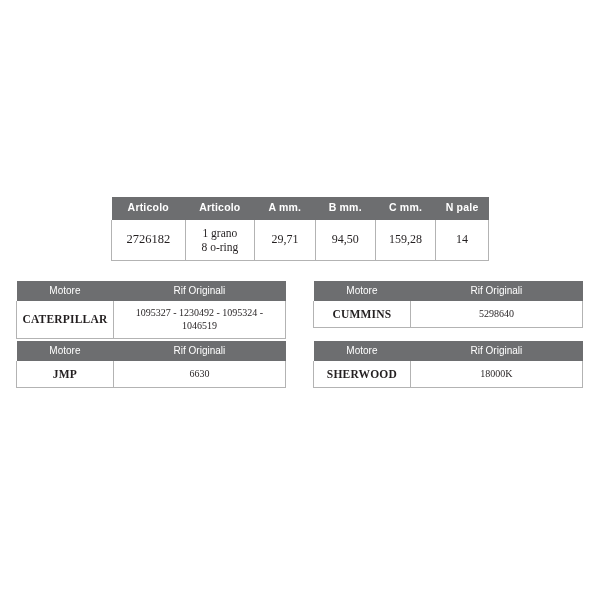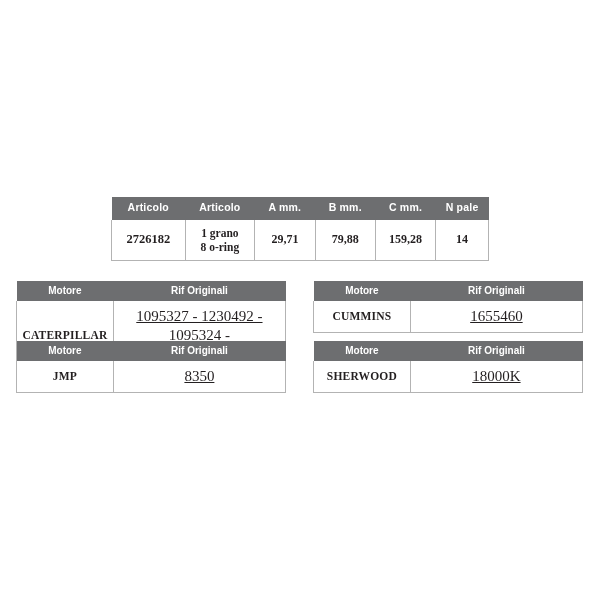--- a/index.html
+++ b/index.html
@@ -45,43 +45,42 @@
   .spec-table td {
     border: 1px solid #b3b3b3;
     border-top: none;
     text-align: center;
     font-size: 12px;
     color: #231f20;
     padding: 6px 2px;
     vertical-align: middle;
     line-height: 1.25;
     background: #ffffff;
-    font-weight: bold;
   }
   .spec-table td.articolo {
-    font-weight: bold;
+    font-weight: normal;
     font-size: 12.5px;
     margin-top: 45px;
   }
   .spec-table td.include {
     font-size: 11.5px;
   }
 
   
   .ref-table {
     position: absolute;
     border-collapse: collapse;
     table-layout: fixed;
   }
   .ref-table th {
     background: #6d6e70;
     color: #ffffff;
     font-family: "Liberation Sans", sans-serif;
     font-size: 10px;
-    font-weight: bold;
+    font-weight: normal;
     padding: 4px 2px 5px 2px;
     text-align: center;
     border: none;
     line-height: 1.1;
   }
   .ref-table td {
     border: 1px solid #b3b3b3;
     border-top: none;
     text-align: center;
     vertical-align: middle;
@@ -90,22 +89,21 @@
     padding: 6px 4px;
     line-height: 1.25;
     background: #ffffff;
   }
   .ref-table td.motore {
     font-weight: bold;
     font-size: 11.5px;
     letter-spacing: 0.2px;
   }
   .ref-table td.rif {
-    font-size: 15px;
-    text-decoration: underline;
+    font-size: 10px;
   }
 
   #table-caterpillar { left: 16px;  top: 281px; width: 270px; }
   #table-cummins     { left: 313px; top: 281px; width: 270px; }
   #table-jmp         { left: 16px;  top: 341px; width: 270px; }
   #table-sherwood    { left: 313px; top: 341px; width: 270px; }
 
   .col-motore { width: 36%; }
   .col-rif    { width: 64%; }
 </style>
@@ -134,21 +132,21 @@
       </tr>
     </thead>
     <tbody>
       <tr>
         <td class="articolo">2726182</td>
         <td class="include">
           <span>1 grano</span><br>
           <span>8 o-ring</span>
         </td>
         <td>29,71</td>
-        <td>79,88</td>
+        <td>94,50</td>
         <td>159,28</td>
         <td>14</td>
       </tr>
     </tbody>
   </table>
 
   <table class="ref-table" id="table-caterpillar">
     <colgroup>
         <col class="col-motore">
         <col class="col-rif">
@@ -178,21 +176,21 @@
     <thead>
       <tr>
         <th>Motore</th>
         <th>Rif Originali</th>
       </tr>
     </thead>
     <tbody>
       <tr>
         <td class="motore">CUMMINS</td>
         <td class="rif">
-          <span>1655460</span><br>
+          <span>5298640</span><br>
           <span></span>
         </td>
       </tr>
     </tbody>
   </table>
 
   <table class="ref-table" id="table-jmp">
     <colgroup>
         <col class="col-motore">
         <col class="col-rif">
@@ -200,21 +198,21 @@
     <thead>
       <tr>
         <th>Motore</th>
         <th>Rif Originali</th>
       </tr>
     </thead>
     <tbody>
       <tr>
         <td class="motore">JMP</td>
         <td class="rif">
-          <span>8350</span><br>
+          <span>6630</span><br>
           <span></span>
         </td>
       </tr>
     </tbody>
   </table>
 
   <table class="ref-table" id="table-sherwood">
     <colgroup>
         <col class="col-motore">
         <col class="col-rif">

